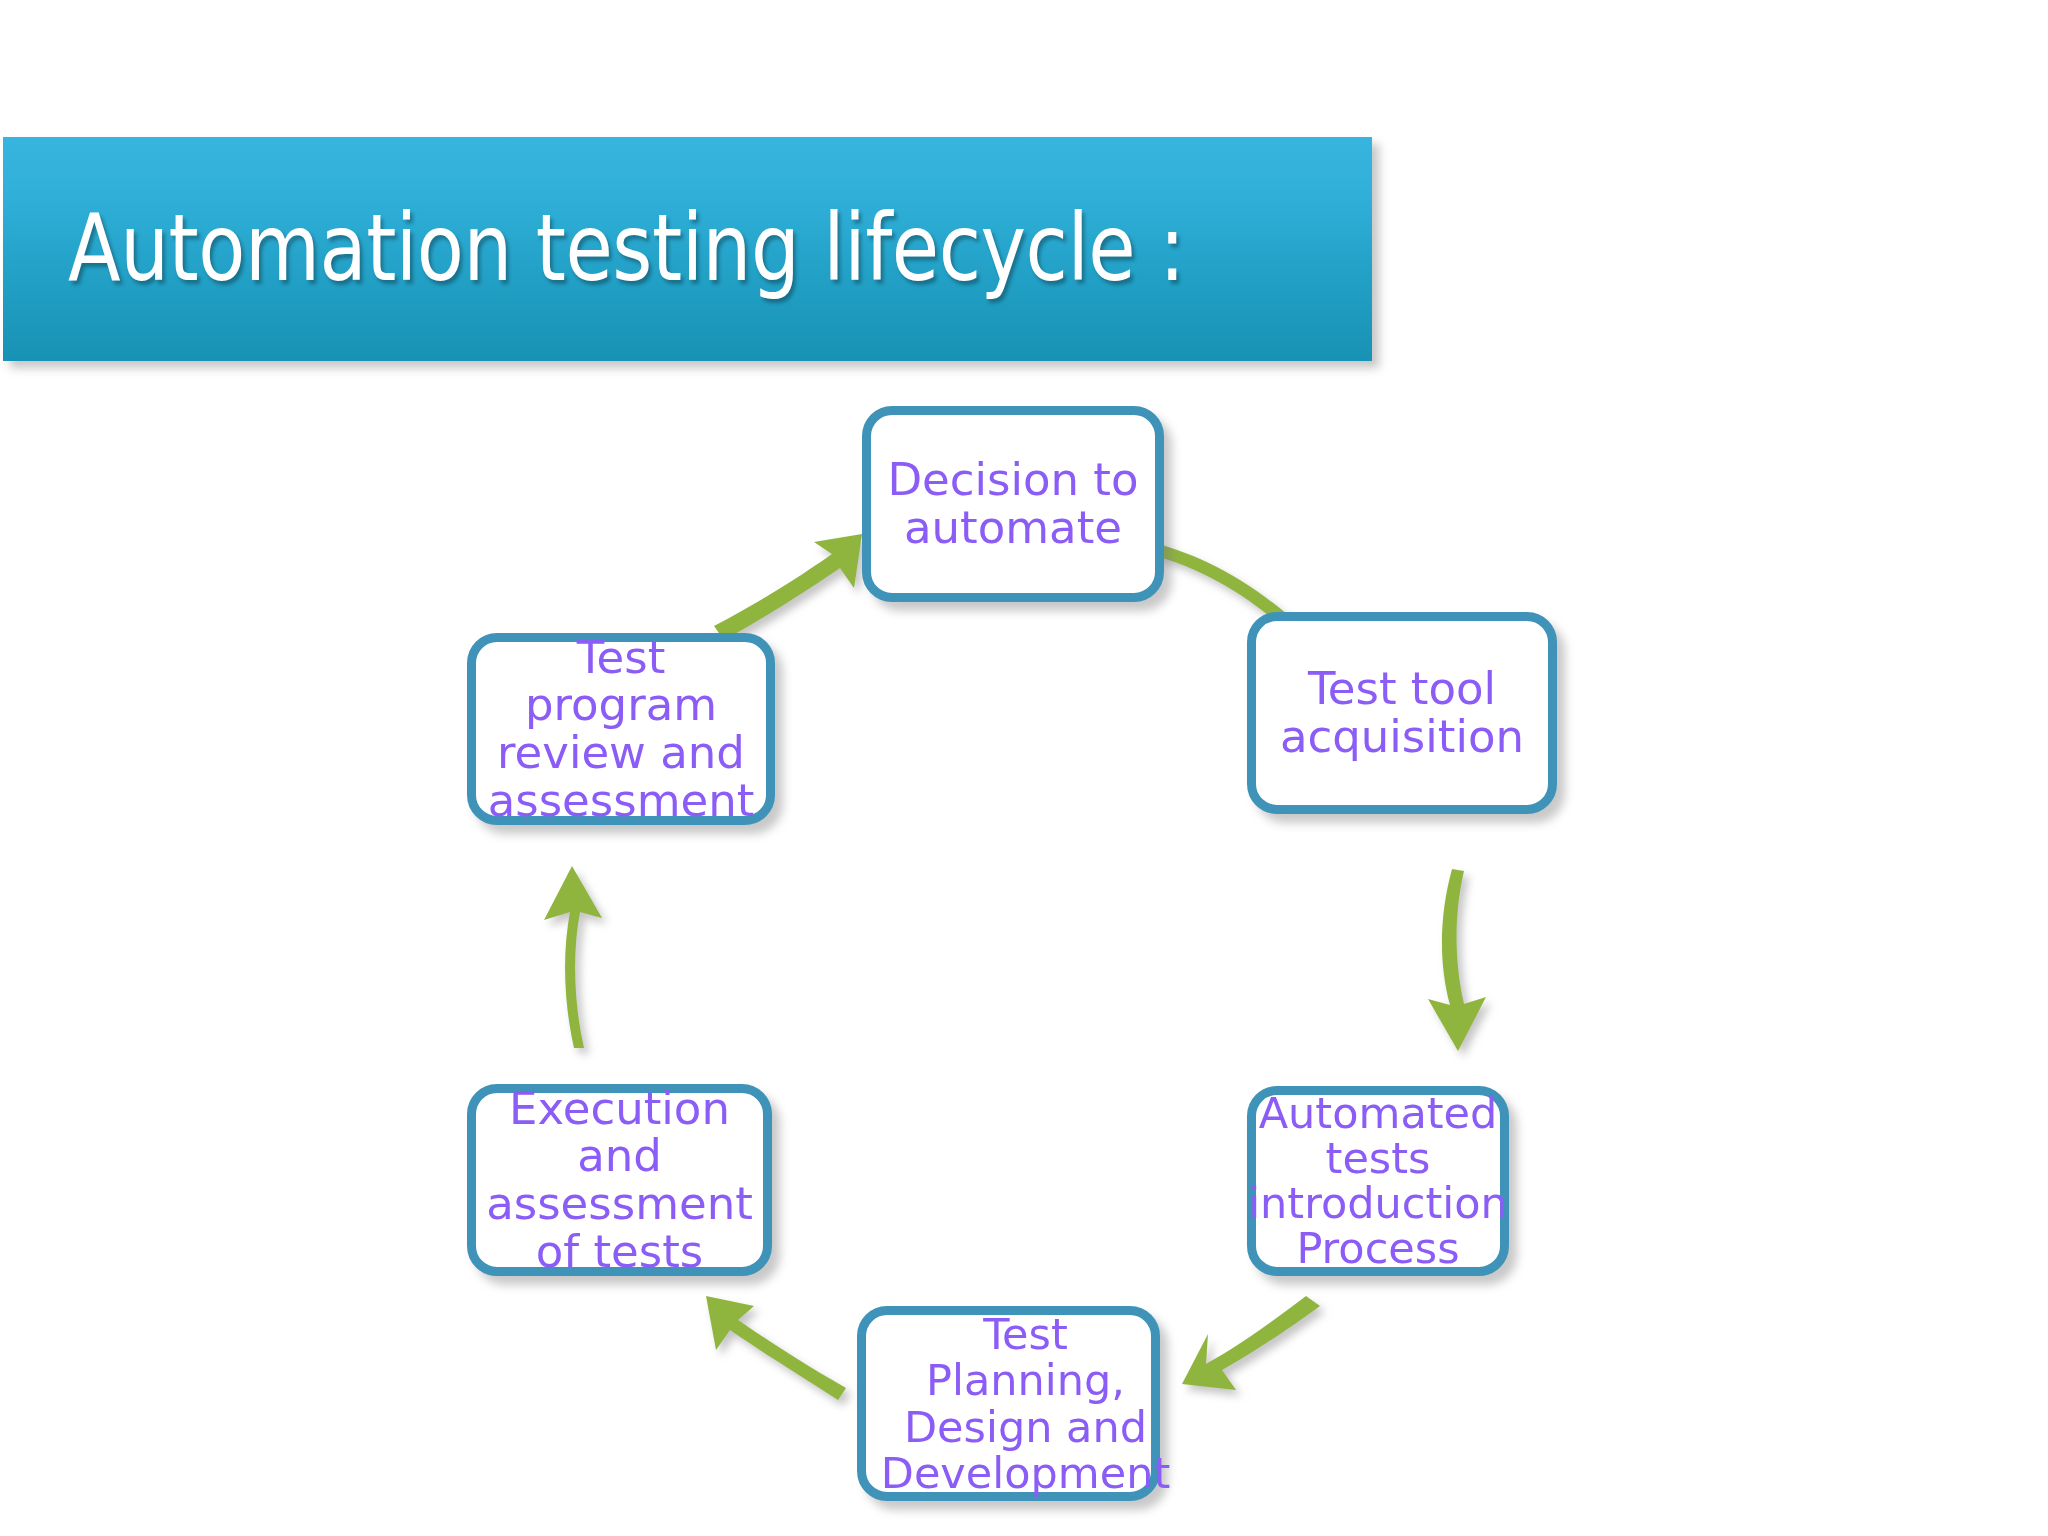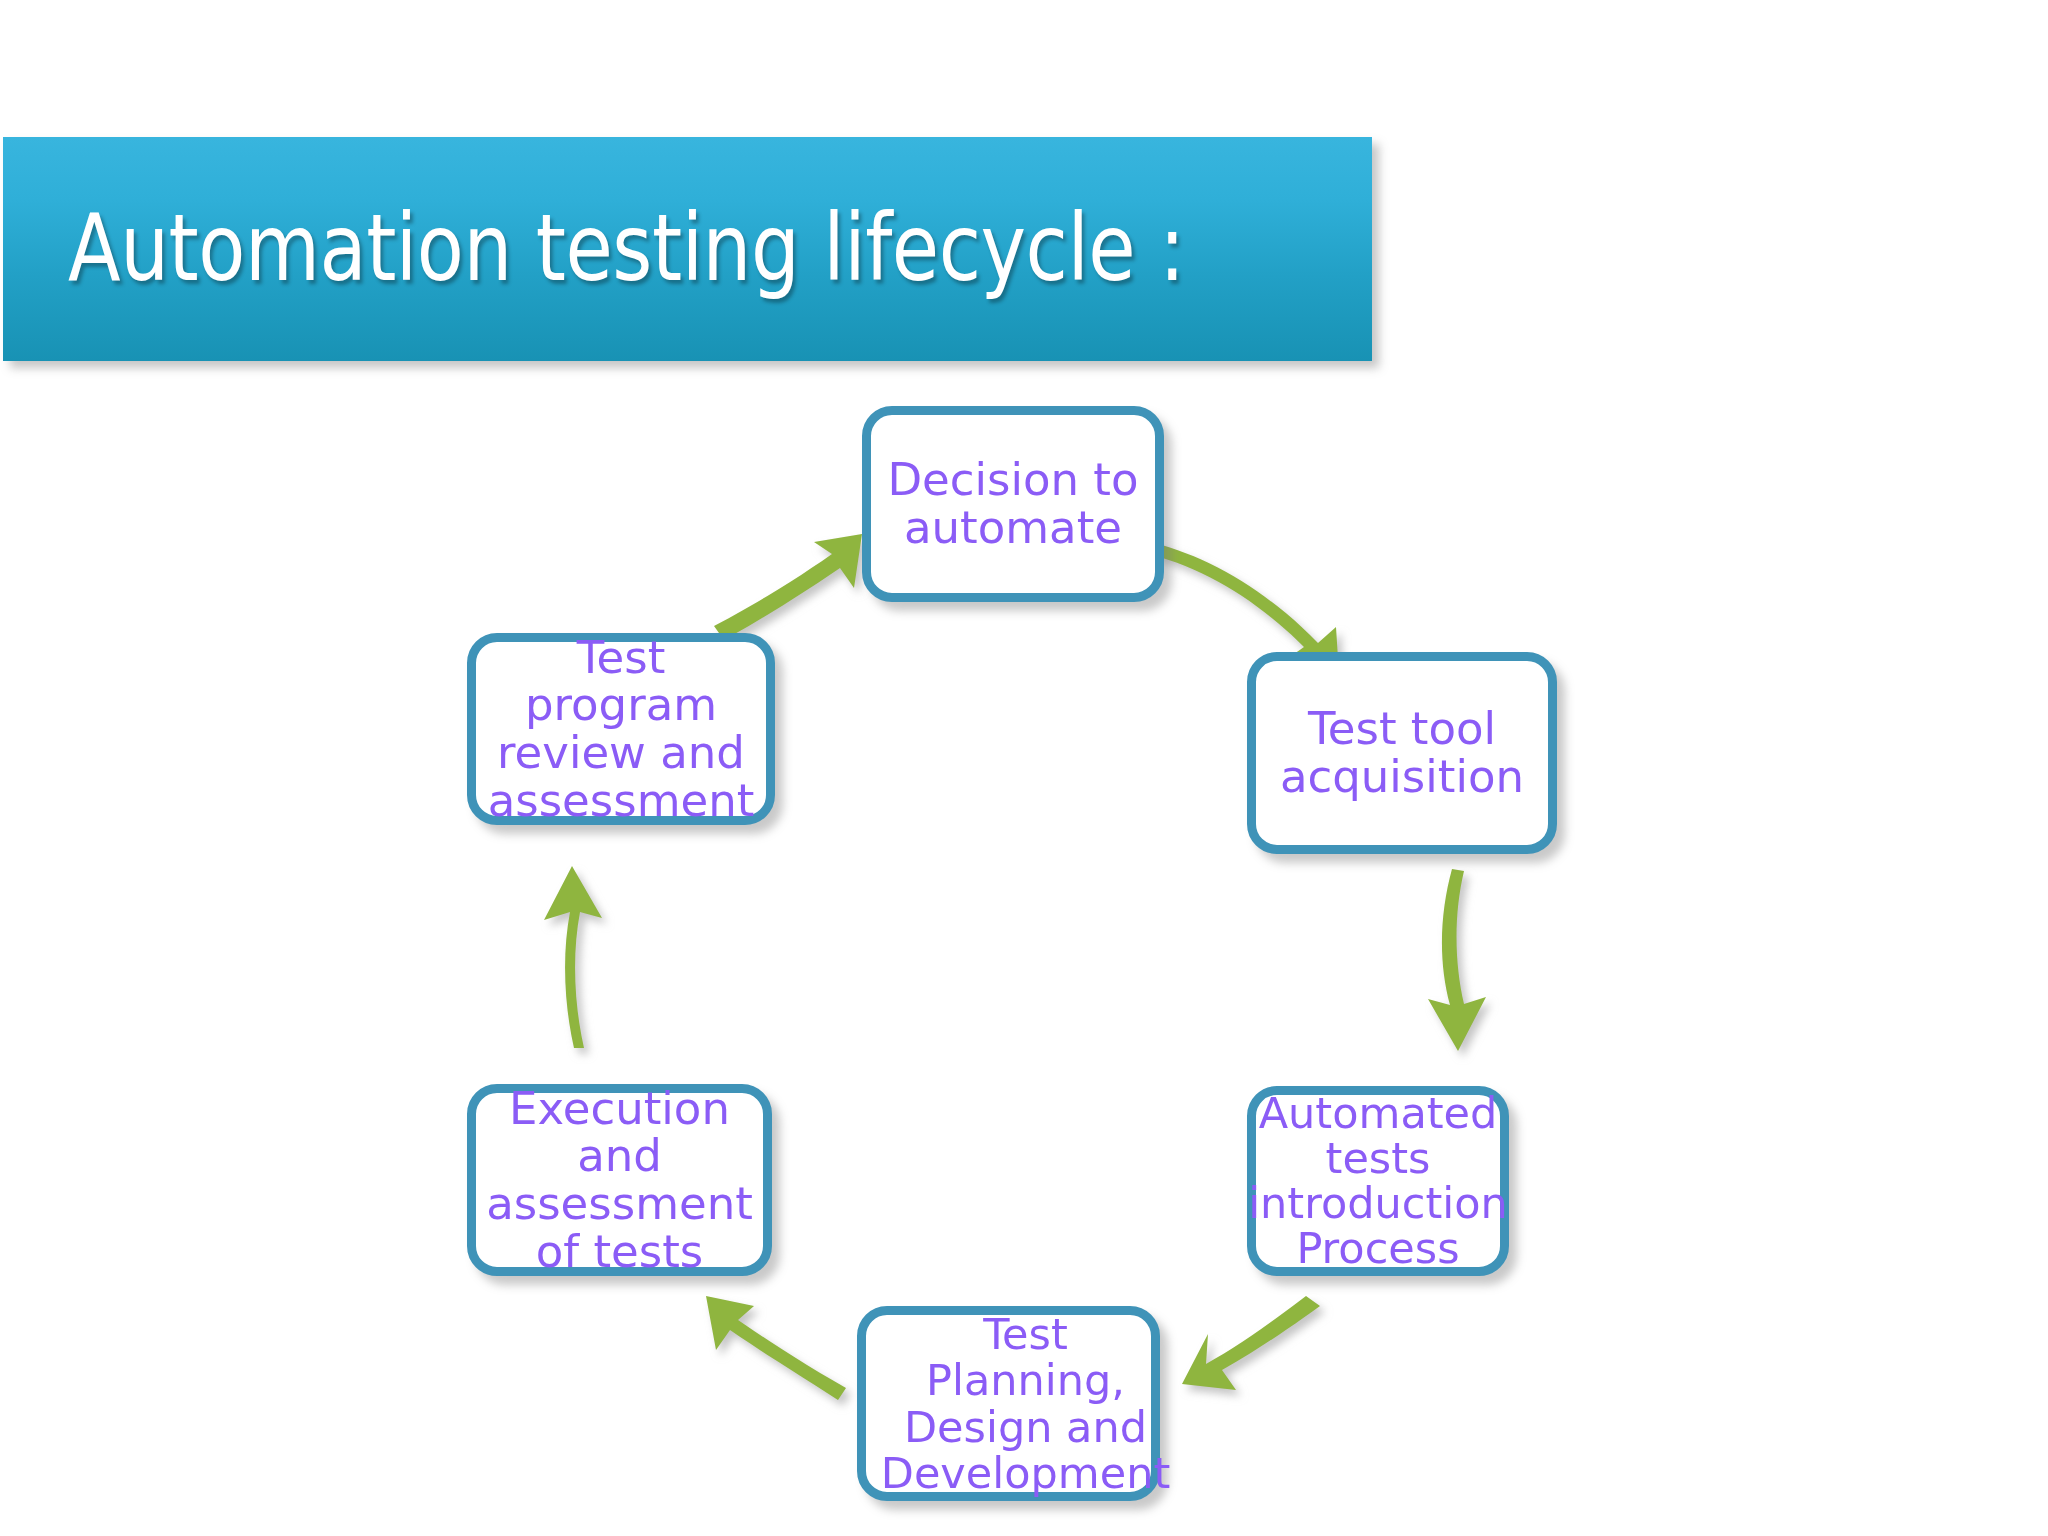--- a/index.html
+++ b/index.html
@@ -56,21 +56,21 @@
   }
   .cycle-box .box-label {
     color: #8b5cf6;
     font-size: 45px;
     line-height: 1.06;
     white-space: pre-line;
     padding: 0 8px;
   }
 
   #box-decision      { left: 862px;  top: 406px;  width: 302px; height: 196px; }
-  #box-tool          { left: 1247px; top: 652px;  width: 310px; height: 202px; }
+  #box-tool          { left: 1247px; top: 612px;  width: 310px; height: 202px; }
   #box-automated     { left: 1247px; top: 1086px; width: 262px; height: 190px; }
   #box-planning      { left: 857px;  top: 1306px; width: 303px; height: 195px; }
   #box-execution     { left: 467px;  top: 1084px; width: 305px; height: 192px; }
   #box-review        { left: 467px;  top: 633px;  width: 308px; height: 192px; }
 
   #box-automated .box-label { font-size: 43px; line-height: 1.05; }
   #box-planning  .box-label { font-size: 43px; line-height: 1.08; margin-left: 34px; }
 
   
   .arrow-svg {

